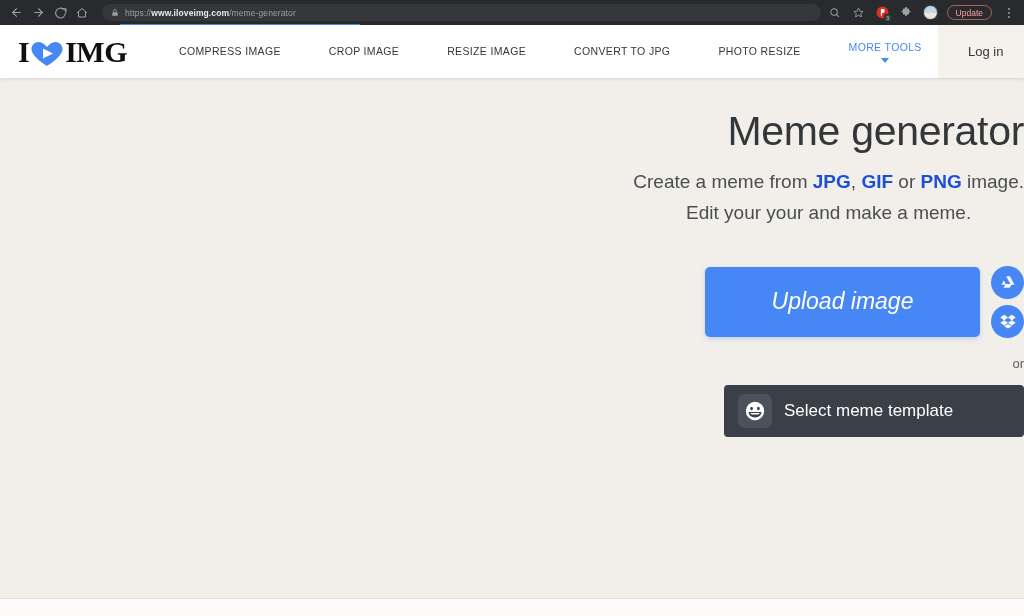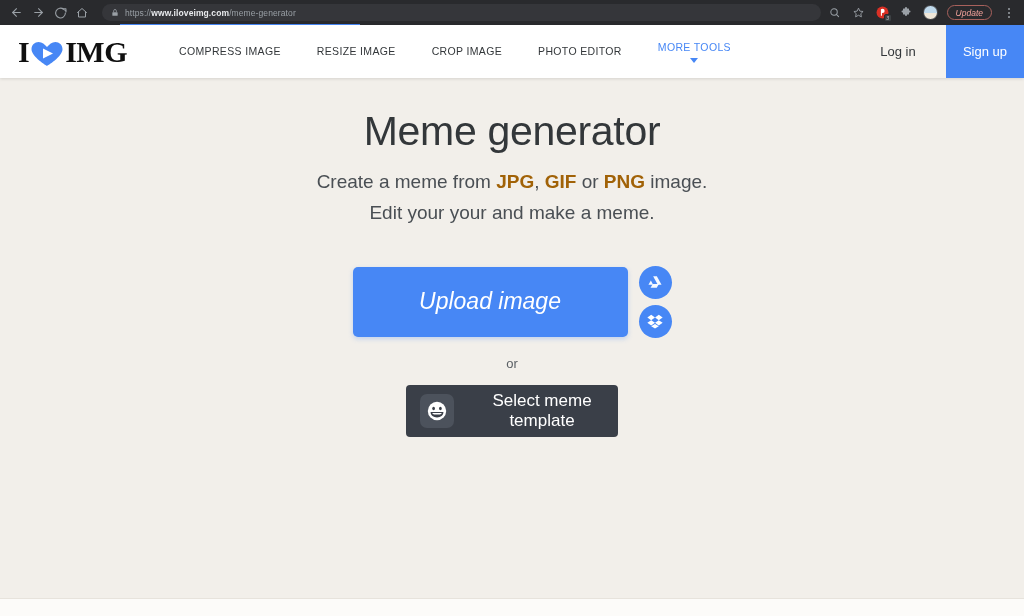--- a/index.html
+++ b/index.html
@@ -45,21 +45,20 @@
     color: #9AA0A6;
     white-space: nowrap;
     overflow: hidden;
     letter-spacing: .1px;
   }
   .url-text .host { color: #E8EAED; font-weight: bold; }
   .chrome-icons {
     display: flex; align-items: center; gap: 9px;
     flex: 0 0 auto;
     padding-right: 2px;
-    font-style: italic;
   }
   .ci { width: 15px; height: 15px; display: flex; align-items: center; justify-content: center; color: #9AA0A6; position: relative; }
   .badge-dot {
     position: absolute; right: -2px; bottom: -2px;
     width: 8px; height: 8px; border-radius: 2px;
     background: #3C4043; border: 1px solid #292A2D;
     font-size: 5px; color: #C8CBCF; line-height: 7px; text-align: center;
   }
   .avatar-chip {
     width: 15px; height: 15px; border-radius: 50%;
@@ -103,21 +102,21 @@
     font-family: "Liberation Serif", serif;
     font-weight: bold;
     font-size: 30px;
     color: #101010;
     letter-spacing: -.5px;
   }
   .logo .heart { position: relative; width: 34px; height: 30px; margin: 0 1px; }
   .logo .heart svg { position: absolute; top: 4px; left: 0; }
   .main-nav {
     display: flex; align-items: center;
-    gap: 4px;
+    gap: 16px;
     flex: 1 1 auto;
     padding-left: 36px;
   }
   .nav-item {
     font-size: 10.5px;
     color: #33373A;
     letter-spacing: .35px;
     padding: 0 16px;
     white-space: nowrap;
     line-height: 53px;
@@ -148,38 +147,38 @@
     color: #FFFFFF;
     cursor: pointer;
   }
 
   
   .main {
     height: 520px;
     background: #F2EFEA;
     display: flex;
     flex-direction: column;
-    align-items: center;
+    align-items: flex-end;
     padding-top: 30px;
   }
   .page-title {
     font-size: 41px;
     color: #33373A;
     letter-spacing: -.3px;
     font-weight: normal;
     margin-bottom: 12px;
   }
   .subtitle {
     font-size: 19px;
     color: #4A4F54;
     text-align: center;
     line-height: 1.62;
     font-weight: normal;
   }
-  .subtitle b { font-weight: bold; color: #a16207; }
+  .subtitle b { font-weight: bold; color: #1d4ed8; }
 
   .upload-row {
     display: flex;
     align-items: center;
     margin-top: 37px;
     position: relative;
   }
   .upload-btn {
     width: 275px; height: 70px;
     background: #4787F5;
@@ -204,21 +203,21 @@
     display: flex; align-items: center; justify-content: center;
     cursor: pointer;
   }
   .or-text {
     font-size: 13px;
     color: #5A5F64;
     margin-top: 18px;
   }
   .meme-btn {
     margin-top: 14px;
-    width: 212px; height: 52px;
+    width: 300px; height: 52px;
     background: #3A3F48;
     border: none;
     border-radius: 4px;
     display: flex; align-items: center;
     padding-left: 14px;
     gap: 12px;
     cursor: pointer;
   }
   .emoji-box {
     width: 34px; height: 34px;
@@ -331,23 +330,24 @@
           <path d="M17 25C17 25 1.5 15.8 1.5 8.3 1.5 4 4.8 1 8.6 1c3.5 0 6.2 2.4 8.4 5.1C19.2 3.4 21.9 1 25.4 1 29.2 1 32.5 4 32.5 8.3 32.5 15.8 17 25 17 25z" fill="#4787F5"></path>
           <path d="M13 7.5L23 12.5L13 17.5Z" fill="#FFFFFF"></path>
         </svg>
       </span>
       <span>IMG</span>
     </div>
   </div>
 
   <nav class="main-nav">
     <span class="nav-item">COMPRESS IMAGE</span>
+    <span class="nav-item">CROP IMAGE</span>
     <span class="nav-item">RESIZE IMAGE</span>
-    <span class="nav-item">CROP IMAGE</span>
-    <span class="nav-item">PHOTO EDITOR</span>
+    <span class="nav-item">CONVERT TO JPG</span>
+    <span class="nav-item">PHOTO RESIZE</span>
     <span class="nav-item more">
       <span>MORE TOOLS</span>
       <span class="caret"></span>
     </span>
   </nav>
 
   <div class="auth-area">
     <div class="login-btn">Log in</div>
     <div class="signup-btn">Sign up</div>
 

